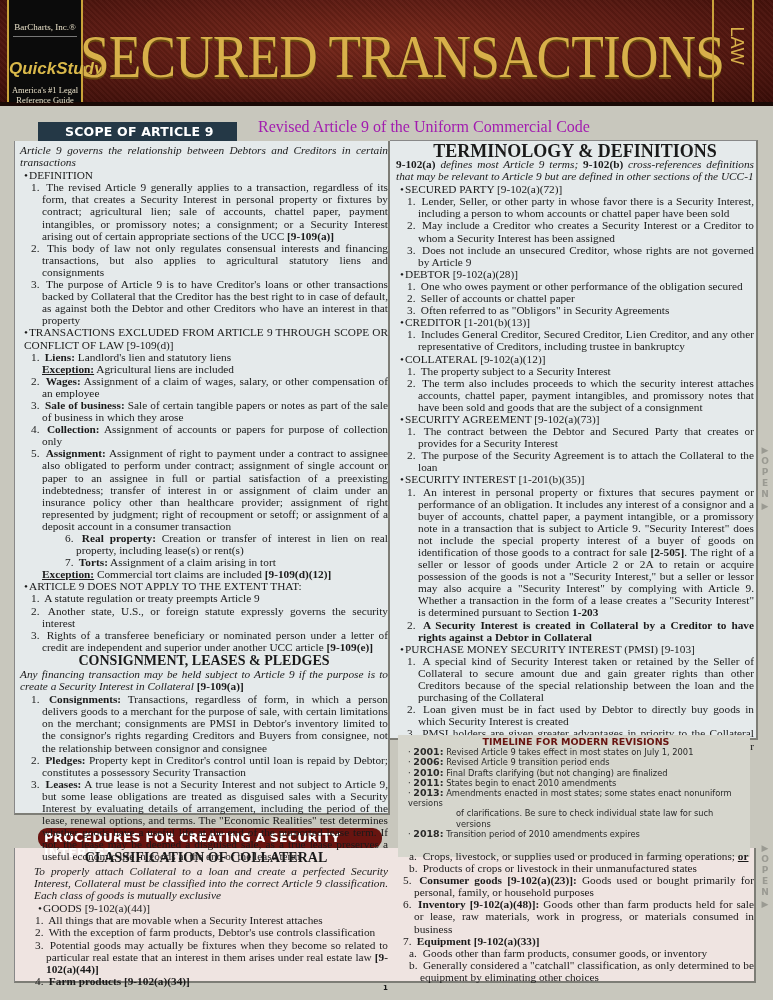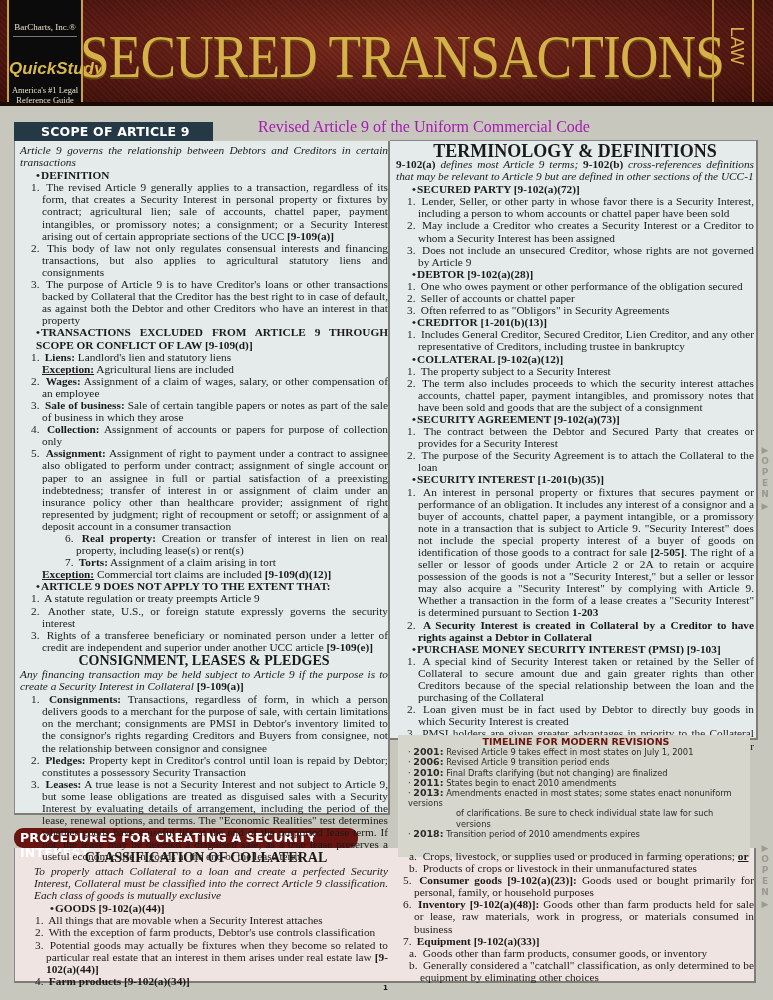--- a/index.html
+++ b/index.html
@@ -22,38 +22,38 @@
     font-family: "Liberation Serif", serif; font-size: 62px; line-height: 80px; letter-spacing: -1px;
     color: #d8b04a; text-shadow: 0 2px 0 #6a4a10, 0 0 1px #000; transform: scaleX(0.86); transform-origin: left center; white-space: nowrap; }
   .law-box { position: absolute; left: 712px; top: 0; width: 42px; height: 102px;
     border-left: 2px solid #c9a23a; border-right: 2px solid #c9a23a; z-index: 2; }
   .law { position: absolute; left: 4px; top: 34px; font-family: "Liberation Sans", sans-serif; font-size: 18px; color: #d8b04a;
     transform: rotate(90deg); transform-origin: center; width: 36px; text-align: center; }
 
   .subtitle { position: absolute; left: 258px; top: 118px; font-size: 16px; color: #a21caf; }
 
   
-  .tab { position: absolute; font-family: "DejaVu Sans", sans-serif; font-weight: bold; color: #fff; font-size: 12.5px; letter-spacing: 0.2px; }
+  .tab { position: absolute; font-family: "DejaVu Sans", sans-serif; font-weight: bold; color: #fff; font-size: 12.5px; letter-spacing: 0.2px; margin-left: 24px; }
   .tab-scope { left: 14px; top: 122px; width: 199px; height: 19px; background: #243846; padding: 2px 0 0 27px; }
   .tab-proc { left: 14px; top: 828px; width: 344px; height: 20px; background: #681410; padding: 2px 0 0 6px; border-radius: 9px; }
 
   
   .panel { position: absolute; background: #e5eaeb; border-right: 2px solid #7d7d76; border-bottom: 2px solid #7d7d76; }
   .panel-left { left: 14px; top: 141px; width: 376px; height: 674px; border-left: 1px solid #888; }
   .panel-right { left: 390px; top: 140px; width: 368px; height: 600px; border-top: 1px solid #888; }
   .panel-bottom { left: 14px; top: 848px; width: 742px; height: 135px; background: #efe4e1; border-left: 1px solid #888; }
 
   .txt { font-size: 11.3px; line-height: 12.1px; position: absolute; }
   .col-l { left: 20px; top: 144px; width: 368px; text-align: justify; }
   .col-r { left: 396px; top: 144px; width: 358px; text-align: justify; }
   .col-bl { left: 24px; top: 850px; width: 364px; text-align: justify; }
   .col-br { left: 398px; top: 850px; width: 356px; text-align: justify; }
 
   .intro { font-style: italic; margin-bottom: 1px; }
-  .bullet { font-weight: bold; margin-left: 16px; }
+  .bullet { font-weight: normal; margin-left: 4px; }
   .bullet::before { content: "\2022"; margin-right: 1px; }
   ol.n { list-style: none; margin: 0; }
   ol.n li { padding-left: 16px; text-indent: -11px; margin-left: 6px; }
   ol.n li.deep { margin-left: 40px; }
   .num { display: inline-block; width: 11px; text-indent: 0; }
   .b { font-weight: bold; }
   .u { text-decoration: underline; font-weight: bold; }
   .exc { padding-left: 16px; }
   .exc-deep { padding-left: 36px; }
   .h-center { text-align: center; font-weight: bold; font-size: 14px; line-height: 15px; }

